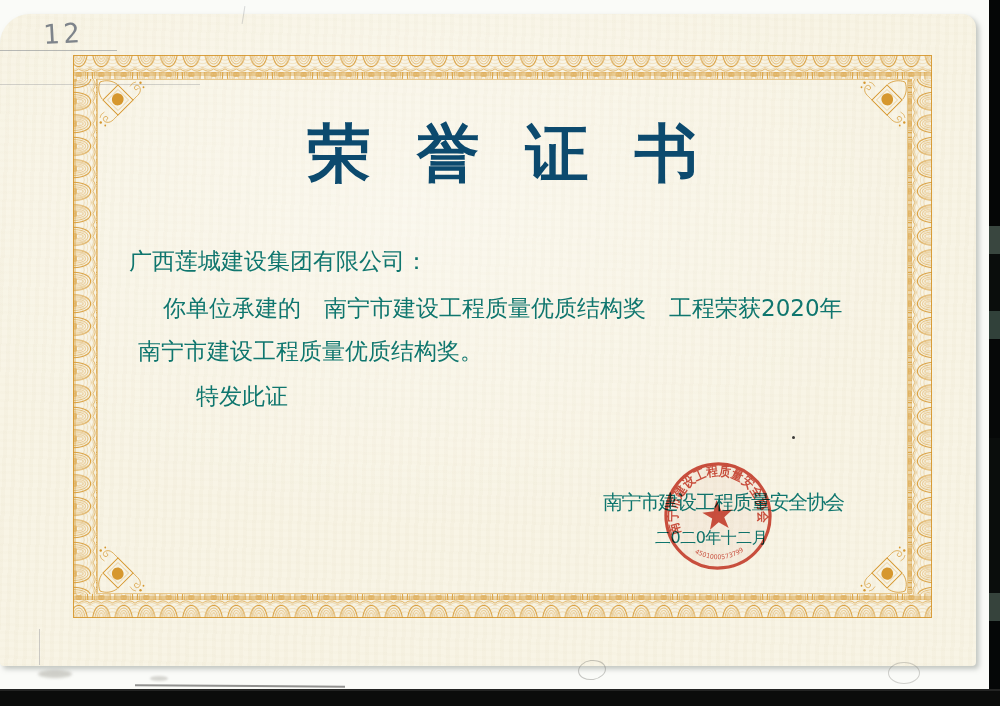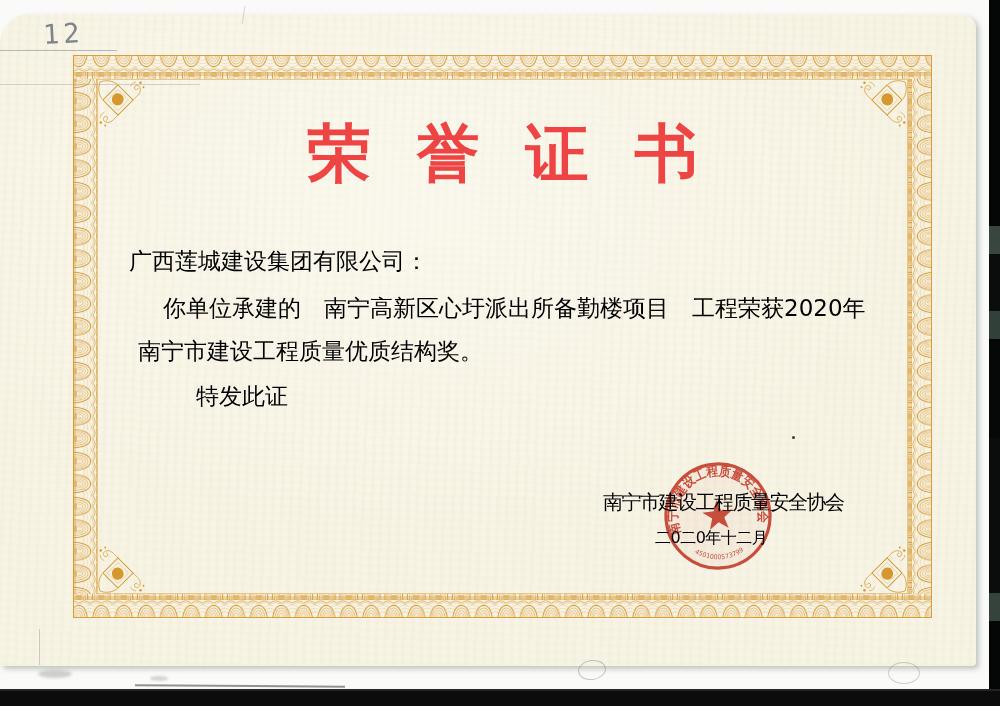--- a/index.html
+++ b/index.html
@@ -12,24 +12,24 @@
     position:absolute;left:0;top:14px;width:976px;height:652px;
     background:
       radial-gradient(ellipse 820px 520px at 42% 30%, rgba(255,255,255,.35), rgba(255,255,255,0) 62%),
       repeating-linear-gradient(92deg, rgba(212,200,166,.07) 0 4px, rgba(255,255,255,0) 4px 9px),
       repeating-linear-gradient(2deg, rgba(222,212,182,.05) 0 3px, rgba(255,255,255,0) 3px 8px),
       #f8f4e5;
     border-radius:30px 14px 4px 4px;
     box-shadow:3px 3px 5px rgba(138,144,138,.5);
   }
   .frame{position:absolute;left:0;top:0;}
-  .txt{position:absolute;color:#000000;white-space:pre;}
+  .txt{position:absolute;color:#0f766e;white-space:pre;}
   .title{
     left:97px;top:122px;width:811px;text-align:center;
-    font-size:63px;font-weight:bold;color:#ef4444;
+    font-size:63px;font-weight:bold;color:#0c4a6e;
     letter-spacing:46px;text-indent:46px;line-height:1;
   }
   .body-line{font-size:23px;letter-spacing:0;line-height:1.15;}
   .l1{left:129px;top:248px;}
   .l2{left:163px;top:295px;}
   .l3{left:138px;top:338px;}
   .l4{left:196px;top:383px;}
   .issuer{left:603px;top:489px;font-size:20px;letter-spacing:-1.5px;}
   .date{left:655px;top:528px;font-size:16px;letter-spacing:-0.5px;}
   .seal-svg{position:absolute;left:0;top:0;mix-blend-mode:multiply;pointer-events:none;}
@@ -133,21 +133,21 @@
     <rect x="73.5" y="55.5" width="858" height="562" stroke="#d6972e" fill="none" stroke-width="1" opacity="0.9"></rect>
     <rect x="97.5" y="79.5" width="810" height="514" stroke="#d6972e" fill="none" stroke-width="0.8" opacity="0.6"></rect>
     <use href="#corner-orn" transform="translate(97,79) scale(0.75)"></use>
     <use href="#corner-orn" transform="translate(908,79) scale(-0.75,0.75)"></use>
     <use href="#corner-orn" transform="translate(97,594) scale(0.75,-0.75)"></use>
     <use href="#corner-orn" transform="translate(908,594) scale(-0.75,-0.75)"></use>
   </svg>
 
   <div class="txt title">荣誉证书</div>
   <div class="txt body-line l1">广西莲城建设集团有限公司：</div>
-  <div class="txt body-line l2">你单位承建的　南宁高新区心圩派出所备勤楼项目　工程荣获2020年</div>
+  <div class="txt body-line l2">你单位承建的　南宁市建设工程质量优质结构奖　工程荣获2020年</div>
   <div class="txt body-line l3">南宁市建设工程质量优质结构奖。</div>
   <div class="txt body-line l4">特发此证</div>
   <div class="txt issuer">南宁市建设工程质量安全协会</div>
   <div class="txt date">二0二0年十二月</div>
 
   <svg class="seal-svg" width="1000" height="706" viewBox="0 0 1000 706">
     <g transform="rotate(-6 718 516)" opacity="0.88">
       <circle cx="718" cy="516" r="52" fill="rgba(205,70,55,0.05)" stroke="#c93b2b" stroke-width="3.2"></circle>
       <path id="seal-arc" d="M 679,529 A 41,41 0 1 1 757,529" fill="none"></path>
       <text font-size="13" fill="#c93b2b" font-weight="bold" font-family="DejaVu Sans, sans-serif">

